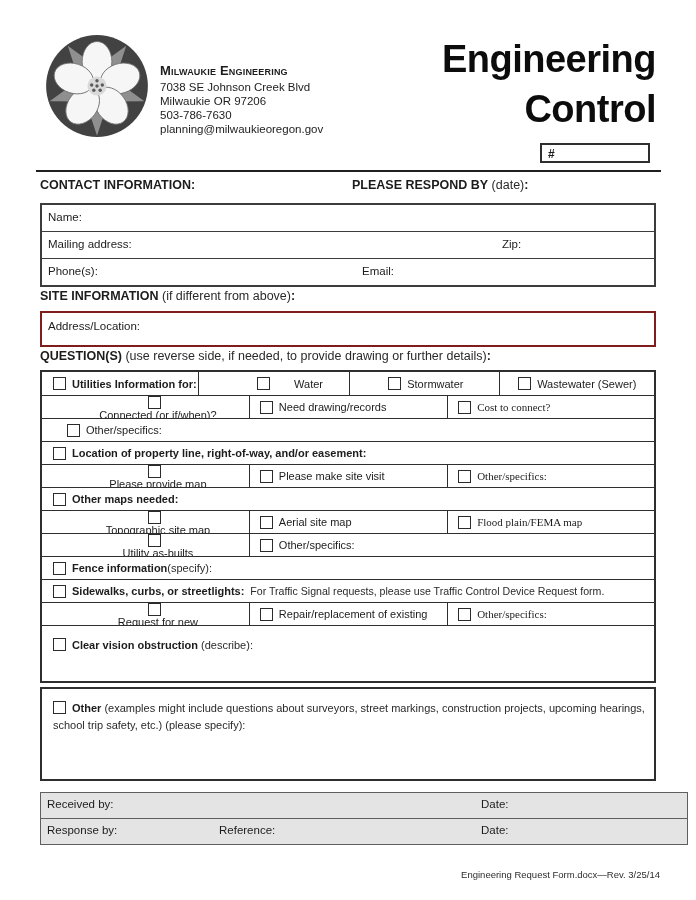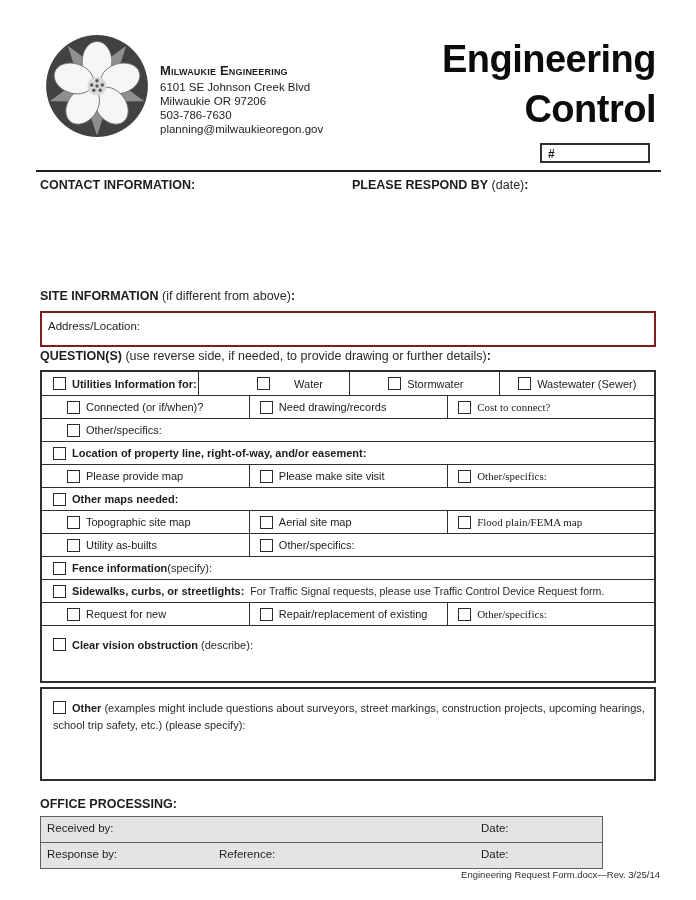--- a/index.html
+++ b/index.html
@@ -35,31 +35,31 @@
   .qtable{position:absolute;left:40px;width:616px;border:2px solid #2e2e2e;box-sizing:border-box;background:#fff;}
   .qt1{top:370px;}
   .qt2{top:687px;height:94px;}
   .qrow{display:flex;border-top:1px solid #2e2e2e;box-sizing:border-box;align-items:stretch;}
   .qrow:first-child{border-top:none;}
   .qcell{display:flex;align-items:center;box-sizing:border-box;font-size:11px;overflow:hidden;white-space:nowrap;}
   .qcell.bl{border-left:1px solid #2e2e2e;}
   .h23{height:23px;}
   .h56{height:56px;}
   .w25a{width:25.5%;} .w25b{width:24.7%;} .w25c{width:24.5%;} .w25d{width:25.3%;}
-  .w33a{width:33.8%;} .w33b{width:32.4%;} .w33c{width:33.8%;font-family:Liberation Serif, serif;}
+  .w33a{width:33.8%;flex-direction:column;} .w33b{width:32.4%;} .w33c{width:33.8%;font-family:Liberation Serif, serif;}
   .w66{width:66.2%;} .w100{width:100%;}
   .pad5{padding-left:11px;} .pad10{padding-left:10px;}
   .ind{padding-left:25px;}
   .pL46{padding-left:58px;gap:18px;} .pL38{padding-left:38px;} .pL14{padding-left:18px;}
   .cb{display:inline-block;width:11px;height:11px;border:1.4px solid #2b2b2b;background:#fff;margin-right:6px;flex:0 0 auto;box-sizing:content-box;}
   .tall{align-items:flex-start;display:block;white-space:normal;padding-top:11px;line-height:17px;padding-right:8px;}
   .tall .cb{vertical-align:-2px;}
   .hint-sm{font-size:10.6px;}
   
-  .otable{position:absolute;left:40px;top:816px;width:563px;border:1.5px solid #5f5f5f;box-sizing:border-box;background:#e4e4e4;}
+  .otable{position:absolute;left:40px;top:792px;width:648px;border:1.5px solid #5f5f5f;box-sizing:border-box;background:#e4e4e4;}
   .orow{position:relative;height:25px;border-top:1px solid #5f5f5f;font-size:11.5px;}
   .orow:first-child{border-top:none;}
   .orow .fl{position:absolute;top:5px;left:6px;}
   .orow .ref{position:absolute;top:5px;left:178px;}
   .orow .dt{position:absolute;top:5px;left:440px;}
   
   .footer{position:absolute;right:36px;top:869px;font-size:9.5px;color:#2d2d2d;}
 </style>
 </head>
 <body>
@@ -84,21 +84,21 @@
           <circle cx="55" cy="49" r="1.6"></circle>
         <circle cx="47" cy="54" r="1.6"></circle>
           <circle cx="53" cy="54" r="1.6"></circle>
           <circle cx="50" cy="50" r="1.6"></circle>
       </g>
     </svg>
   </div>
 
   <div class="org">
     <span class="org-name">Milwaukie Engineering</span>
-    <span class="org-line">6101 SE Johnson Creek Blvd</span>
+    <span class="org-line">7038 SE Johnson Creek Blvd</span>
     <span class="org-line">Milwaukie OR 97206</span>
     <span class="org-line">503-786-7630</span>
     <span class="org-line">planning@milwaukieoregon.gov</span>
   </div>
 
   <div class="title">
     <div>Engineering</div>
     <div>Control</div>
   </div>
 
@@ -106,20 +106,33 @@
     <span>#</span>
   </div>
 
   <div class="hrule"></div>
 
   <div class="sec-head" style="top:178px;">
     <span class="b">CONTACT INFORMATION:</span>
     <span style="position:absolute;left:312px;white-space:nowrap;"><span class="b">PLEASE RESPOND BY</span><span class="n"> (date)</span><span class="b">:</span></span>
   </div>
 
+  <div class="ctable">
+    <div class="crow">
+      <span class="fl">Name:</span>
+    </div>
+    <div class="crow">
+      <span class="fl">Mailing address:</span>
+      <span class="zip">Zip:</span>
+    </div>
+    <div class="crow">
+      <span class="fl">Phone(s):</span>
+      <span class="email">Email:</span>
+    </div>
+  </div>
 
   <div class="sec-head" style="top:289px;">
     <span class="b">SITE INFORMATION</span><span class="n"> (if different from above)</span><span class="b">:</span>
   </div>
   <div class="sbox">
     <span>Address/Location:</span>
   </div>
 
   <div class="sec-head" style="top:349px;">
     <span class="b">QUESTION(S)</span><span class="n"> (use reverse side, if needed, to provide drawing or further details)</span><span class="b">:</span>

